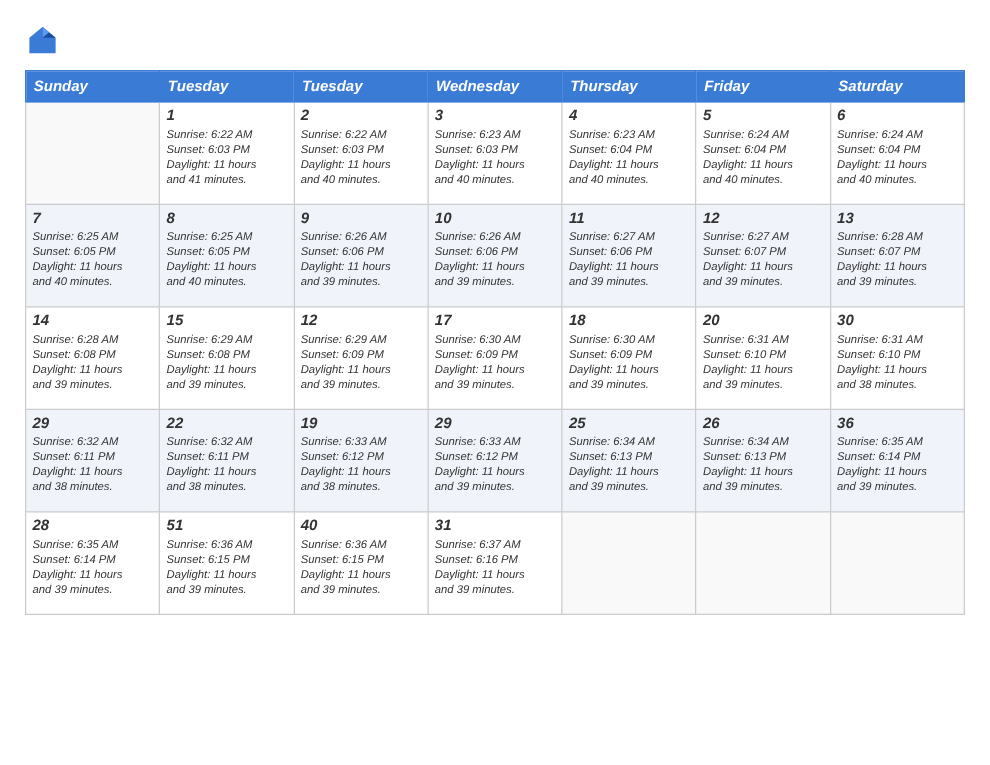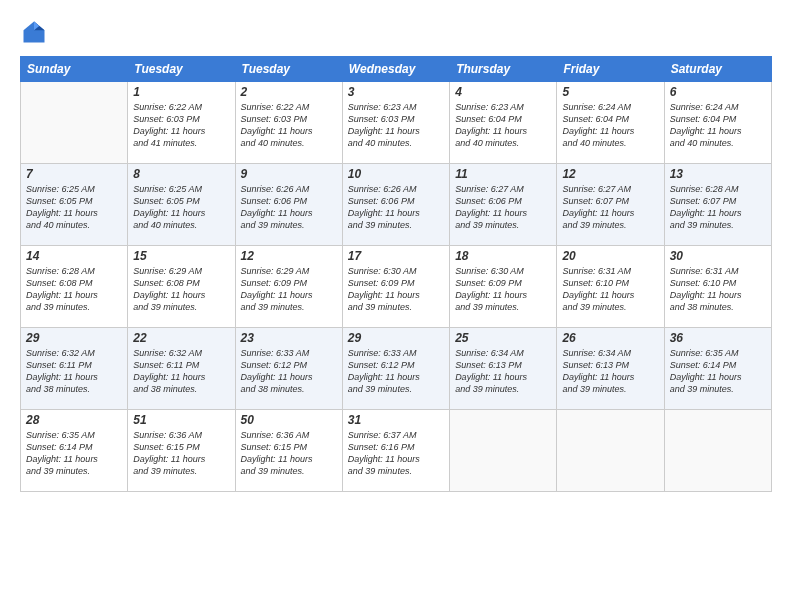--- a/index.html
+++ b/index.html
@@ -294,21 +294,21 @@
 and 38 minutes.</div>
           </td>
           <td>
             <div class="day-number">22</div>
             <div class="day-info" style="white-space: pre-line;">Sunrise: 6:32 AM
 Sunset: 6:11 PM
 Daylight: 11 hours
 and 38 minutes.</div>
           </td>
           <td>
-            <div class="day-number">23</div>
+            <div class="day-number">19</div>
             <div class="day-info" style="white-space: pre-line;">Sunrise: 6:33 AM
 Sunset: 6:12 PM
 Daylight: 11 hours
 and 38 minutes.</div>
           </td>
           <td>
             <div class="day-number">29</div>
             <div class="day-info" style="white-space: pre-line;">Sunrise: 6:33 AM
 Sunset: 6:12 PM
 Daylight: 11 hours
@@ -345,21 +345,21 @@
 and 39 minutes.</div>
           </td>
           <td>
             <div class="day-number">51</div>
             <div class="day-info" style="white-space: pre-line;">Sunrise: 6:36 AM
 Sunset: 6:15 PM
 Daylight: 11 hours
 and 39 minutes.</div>
           </td>
           <td>
-            <div class="day-number">50</div>
+            <div class="day-number">40</div>
             <div class="day-info" style="white-space: pre-line;">Sunrise: 6:36 AM
 Sunset: 6:15 PM
 Daylight: 11 hours
 and 39 minutes.</div>
           </td>
           <td>
             <div class="day-number">31</div>
             <div class="day-info" style="white-space: pre-line;">Sunrise: 6:37 AM
 Sunset: 6:16 PM
 Daylight: 11 hours

